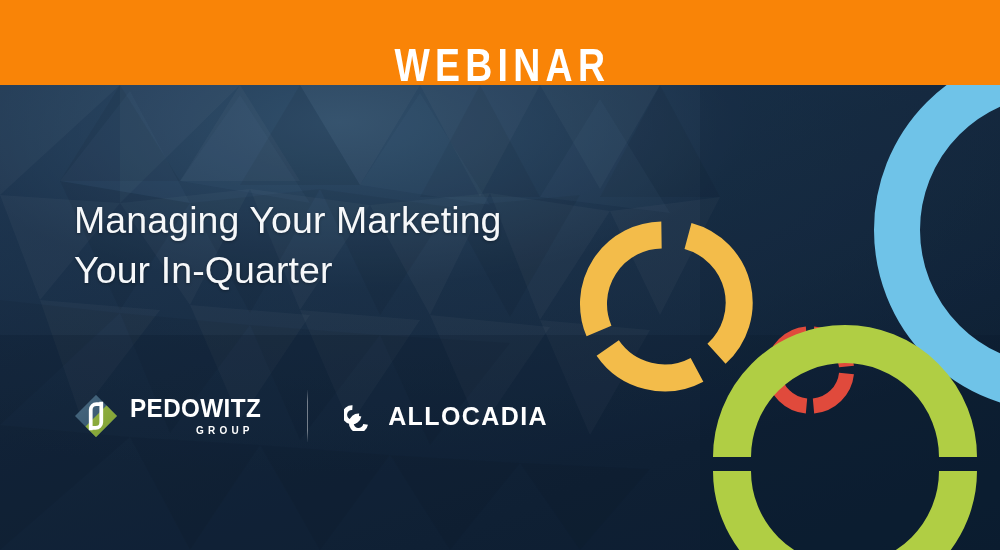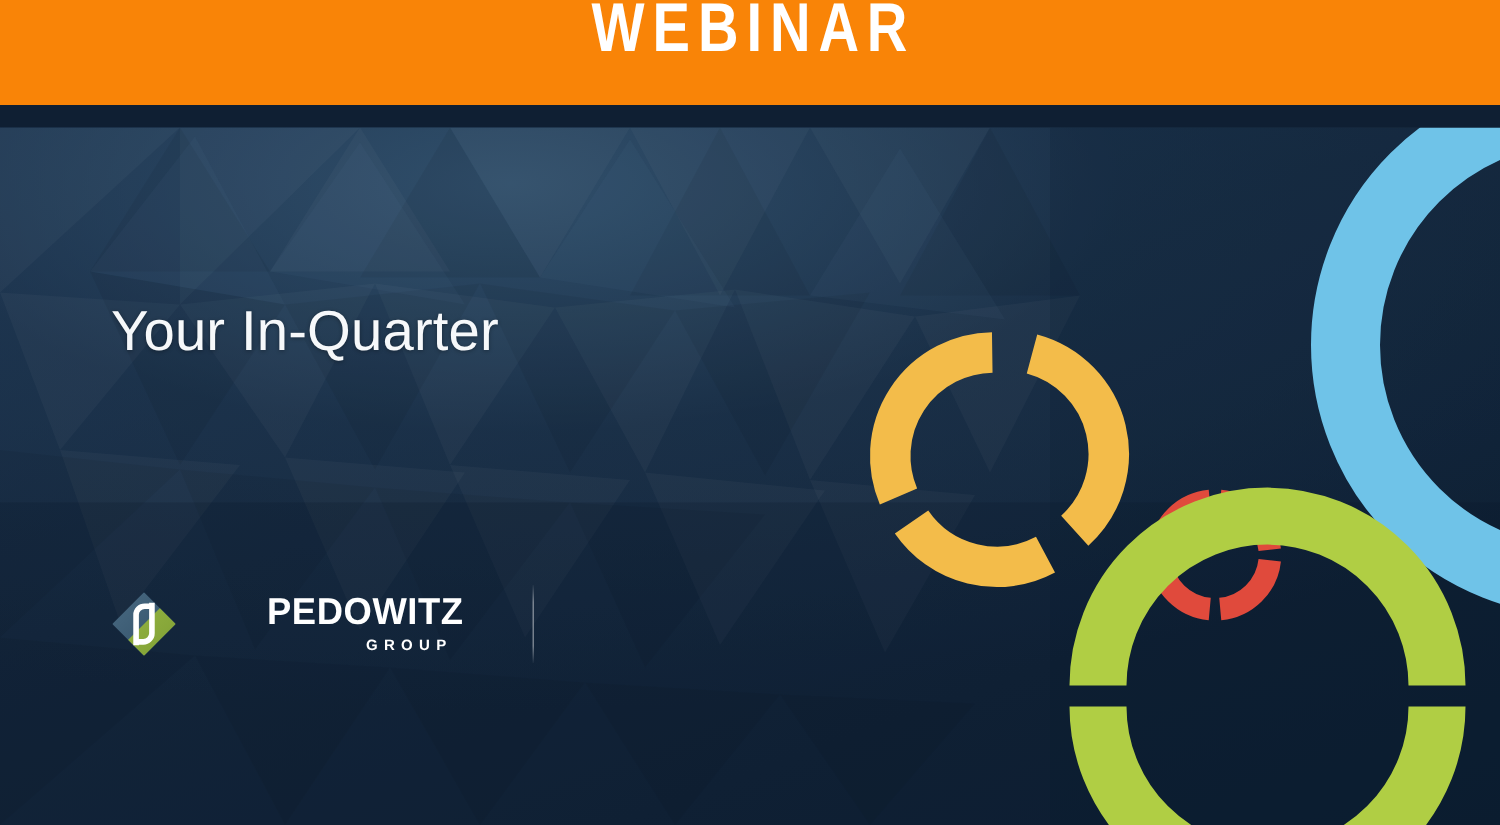--- a/index.html
+++ b/index.html
@@ -12,23 +12,23 @@
   }
   #stage {
     position: relative;
     width: 1000px; height: 550px;
     overflow: hidden;
   }
 
   
   #banner {
     position: absolute; left: 0; top: 0;
-    width: 1000px; height: 70px;
+    width: 1000px; height: 85px;
     background: #f98407;
-    display: flex; align-items: flex-start; justify-content: center;
+    display: flex; align-items: flex-end; justify-content: center;
   }
   #banner-label {
     color: #ffffff;
     font-size: 39px;
     font-weight: bold;
     letter-spacing: 5.5px;
     line-height: 1;
     transform: scaleY(1.18) scaleX(0.96);
     transform-origin: center;
     text-indent: 5px;
@@ -63,21 +63,21 @@
   }
   #title .ln { display: block; white-space: nowrap; }
 
   
   #logos {
     position: absolute;
     left: 74px; top: 300px;
     height: 62px;
     display: flex; align-items: center;
   }
-  .logo-group { display: flex; align-items: center; gap: 48px; }
+  .logo-group { display: flex; align-items: center; }
 
   
   #pedowitz-mark { width: 44px; height: 44px; flex: 0 0 auto; }
   #pedowitz-word {
     margin-left: 12px;
     display: flex; flex-direction: column;
     align-items: flex-start; justify-content: center;
   }
   #pedowitz-name {
     color: #ffffff; font-weight: bold; font-size: 25px;
@@ -189,20 +189,21 @@
         <path d="M 773.5 281.5 A 36.5 36.5 0 0 1 806.5 249.0"></path>
       </g>
 
       <g fill="none" stroke="#b0ce44" stroke-width="38" stroke-linecap="butt">
         <path d="M 958.0 372.0 A 113 113 0 0 0 732.0 372.0"></path>
         <path d="M 732.0 386.0 A 113 113 0 0 0 958.0 386.0"></path>
       </g>
     </svg>
 
     <div id="title">
+      <span class="ln">Managing Your Marketing</span>
       <span class="ln">Your In-Quarter</span>
     </div>
 
     <div id="logos">
 
       <div class="logo-group">
         <svg id="pedowitz-mark" viewBox="0 0 100 100">
           <defs>
             <clipPath id="diamondClip">
               <polygon points="50,2 98,50 50,98 2,50"></polygon>
@@ -227,16 +228,25 @@
           </g>
         </svg>
         <div id="pedowitz-word">
           <div id="pedowitz-name">PEDOWITZ</div>
           <div id="pedowitz-sub">GROUP</div>
         </div>
       </div>
 
       <div id="logo-divider"></div>
 
+      <div class="logo-group">
+        <svg id="allocadia-mark" viewBox="0 0 100 100">
+          <g fill="none" stroke="#ffffff" stroke-width="16" stroke-linecap="butt">
+            <path d="M50 50 A24 24 0 1 1 28 22"></path>
+            <path d="M50 50 A24 24 0 1 0 72 78"></path>
+          </g>
+        </svg>
+        <div id="allocadia-word">ALLOCADIA</div>
+      </div>
 
     </div>
   </div>
 </div>
 
 </body></html>

